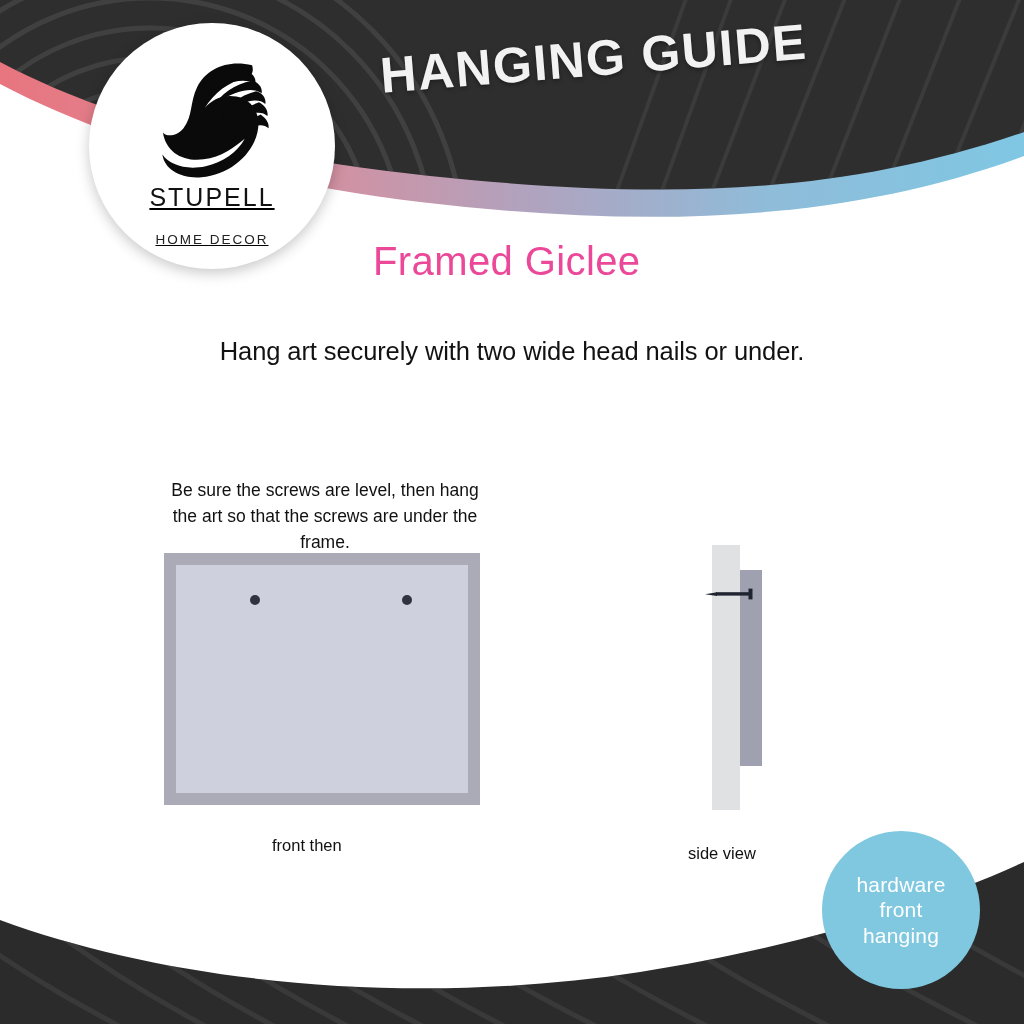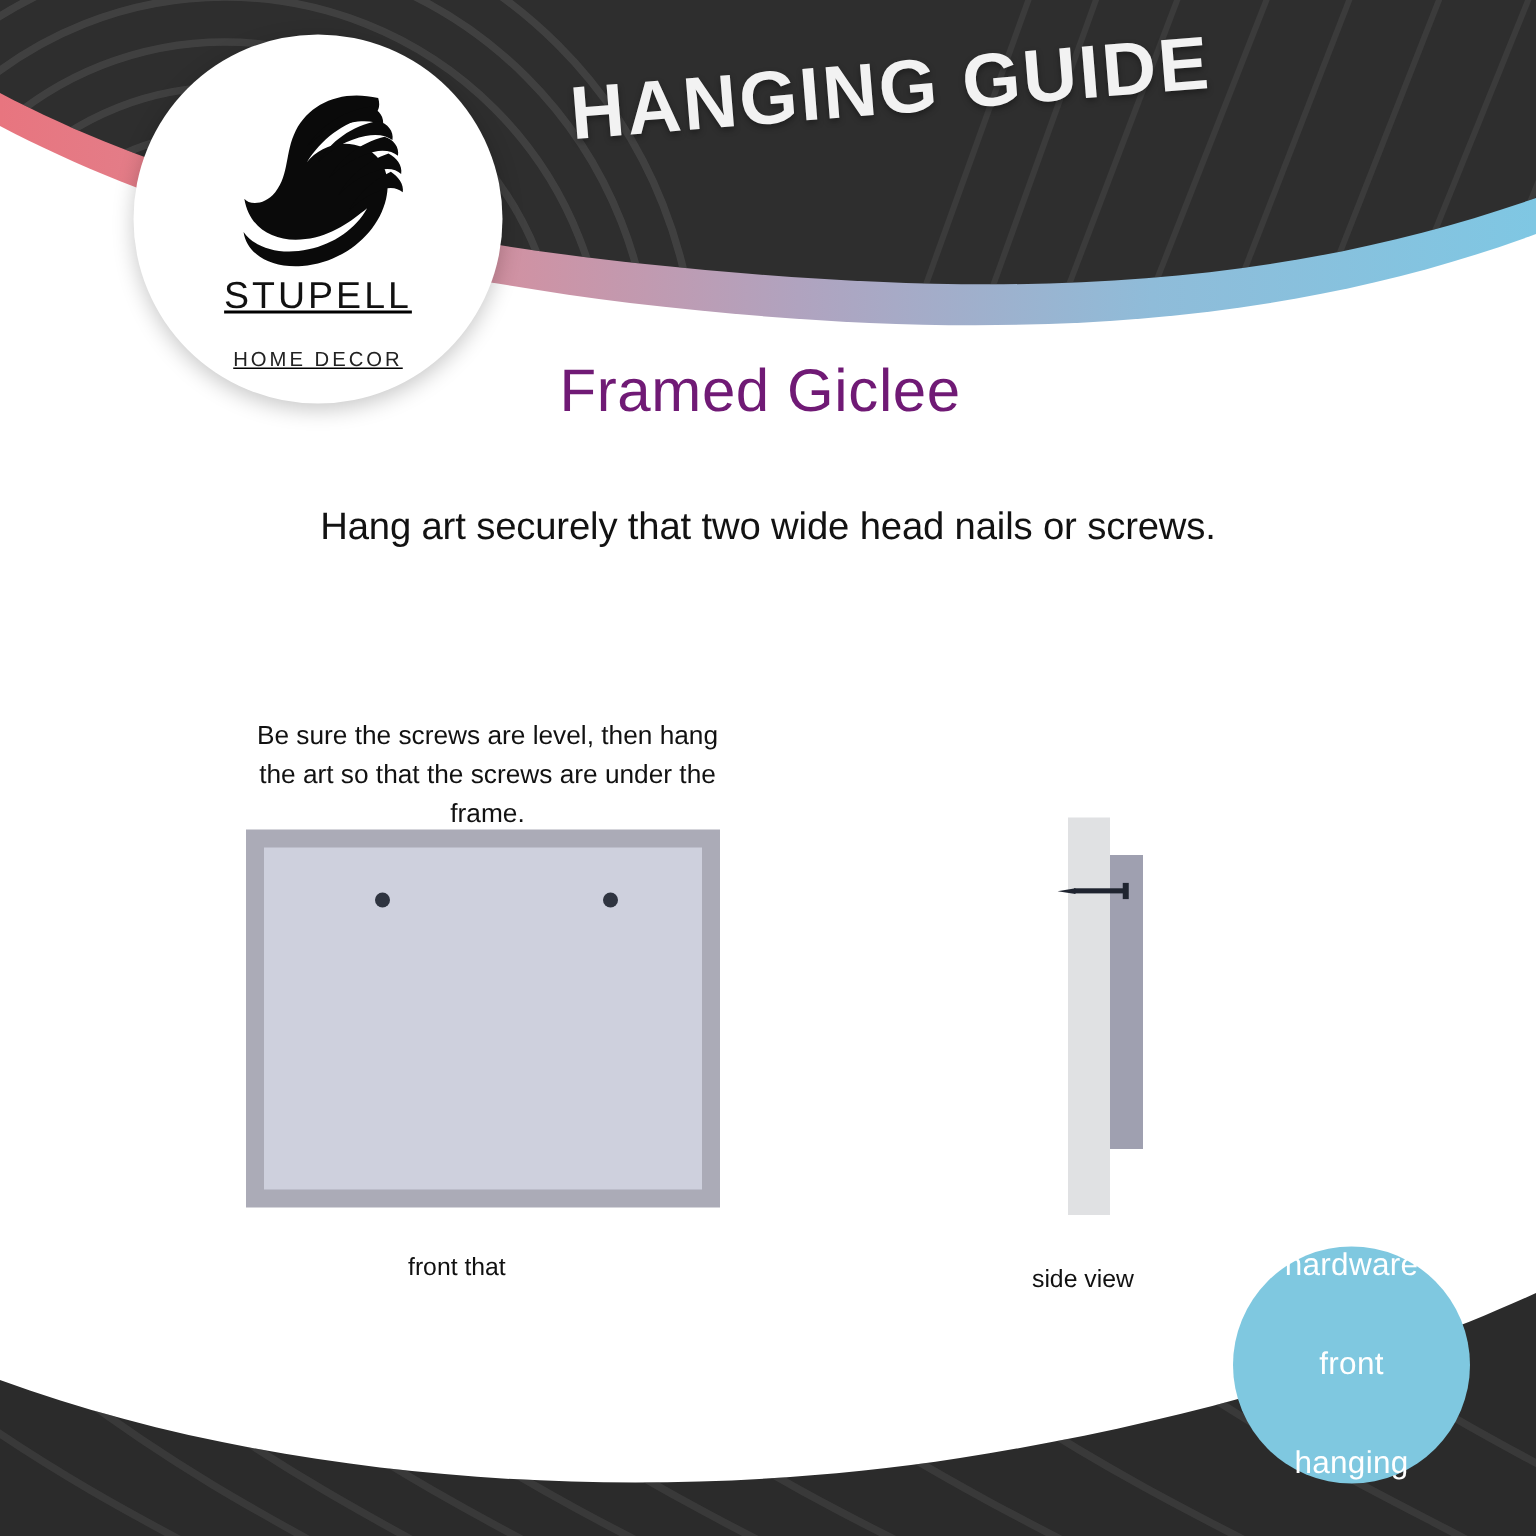--- a/index.html
+++ b/index.html
@@ -44,21 +44,21 @@
     transform-origin:left top;
     text-shadow:0 2px 4px rgba(0,0,0,0.35);
     z-index:25;
     white-space:nowrap;
     font-family:"Liberation Sans", sans-serif;
   }
 
   
   .product-name{
     position:absolute;left:373px;top:239px;
-    font-size:40px;color:#701a75;font-weight:400;
+    font-size:40px;color:#ec4899;font-weight:400;
     letter-spacing:0.4px;
     z-index:20;white-space:nowrap;
     font-family:"Liberation Sans", sans-serif;
   }
 
   
   .main-instruction{
     position:absolute;left:0;top:337px;width:1024px;
     text-align:center;
     font-size:25.5px;color:#121212;font-weight:500;
@@ -113,21 +113,21 @@
     font-family:"Liberation Sans", sans-serif;
   }
   #label-front{left:272px;top:836px;}
   #label-side{left:688px;top:844px;}
 
   
   .hw-badge{
     position:absolute;left:822px;top:831px;width:158px;height:158px;
     border-radius:50%;background:#7fc8e0;
     z-index:40;
-    display:flex;flex-direction:column;align-items:center;justify-content:space-between;
+    display:flex;flex-direction:column;align-items:center;justify-content:center;
     color:#ffffff;
     font-family:"Liberation Sans", sans-serif;
   }
   .hw-badge span{display:block;font-size:21px;line-height:1.22;font-weight:400;letter-spacing:0.2px;}
 </style>
 </head>
 <body>
 
 <div id="stage">
 
@@ -211,32 +211,32 @@
       </g>
     </svg>
     <div class="logo-word">STUPELL</div>
     <div class="logo-sub">HOME DECOR</div>
   </div>
 
   <div class="header-title">HANGING GUIDE</div>
 
   <div class="product-name">Framed Giclee</div>
 
-  <div class="main-instruction">Hang art securely that two wide head nails or screws.</div>
+  <div class="main-instruction">Hang art securely with two wide head nails or under.</div>
 
   <div class="cap-block" id="cap-left">Be sure the screws are level, then hang the art so that the screws are under the frame.</div>
 
 
   <div class="front-view">
     <div class="inner">
       <div class="screw-dot" id="screw-left"></div>
       <div class="screw-dot" id="screw-right"></div>
     </div>
   </div>
-  <div class="view-label" id="label-front">front that</div>
+  <div class="view-label" id="label-front">front then</div>
 
   <div class="side-view">
     <div class="side-wall"></div>
     <div class="side-frame"></div>
     <svg class="nail" viewBox="0 0 57 12">
       <polygon points="0,6.2 12,4.2 12,8.0" fill="#1f2430"></polygon>
       <rect x="11" y="4.2" width="34" height="3.4" fill="#1f2430"></rect>
       <rect x="43.5" y="0.6" width="4" height="10.8" fill="#1f2430"></rect>
     </svg>
   </div>

